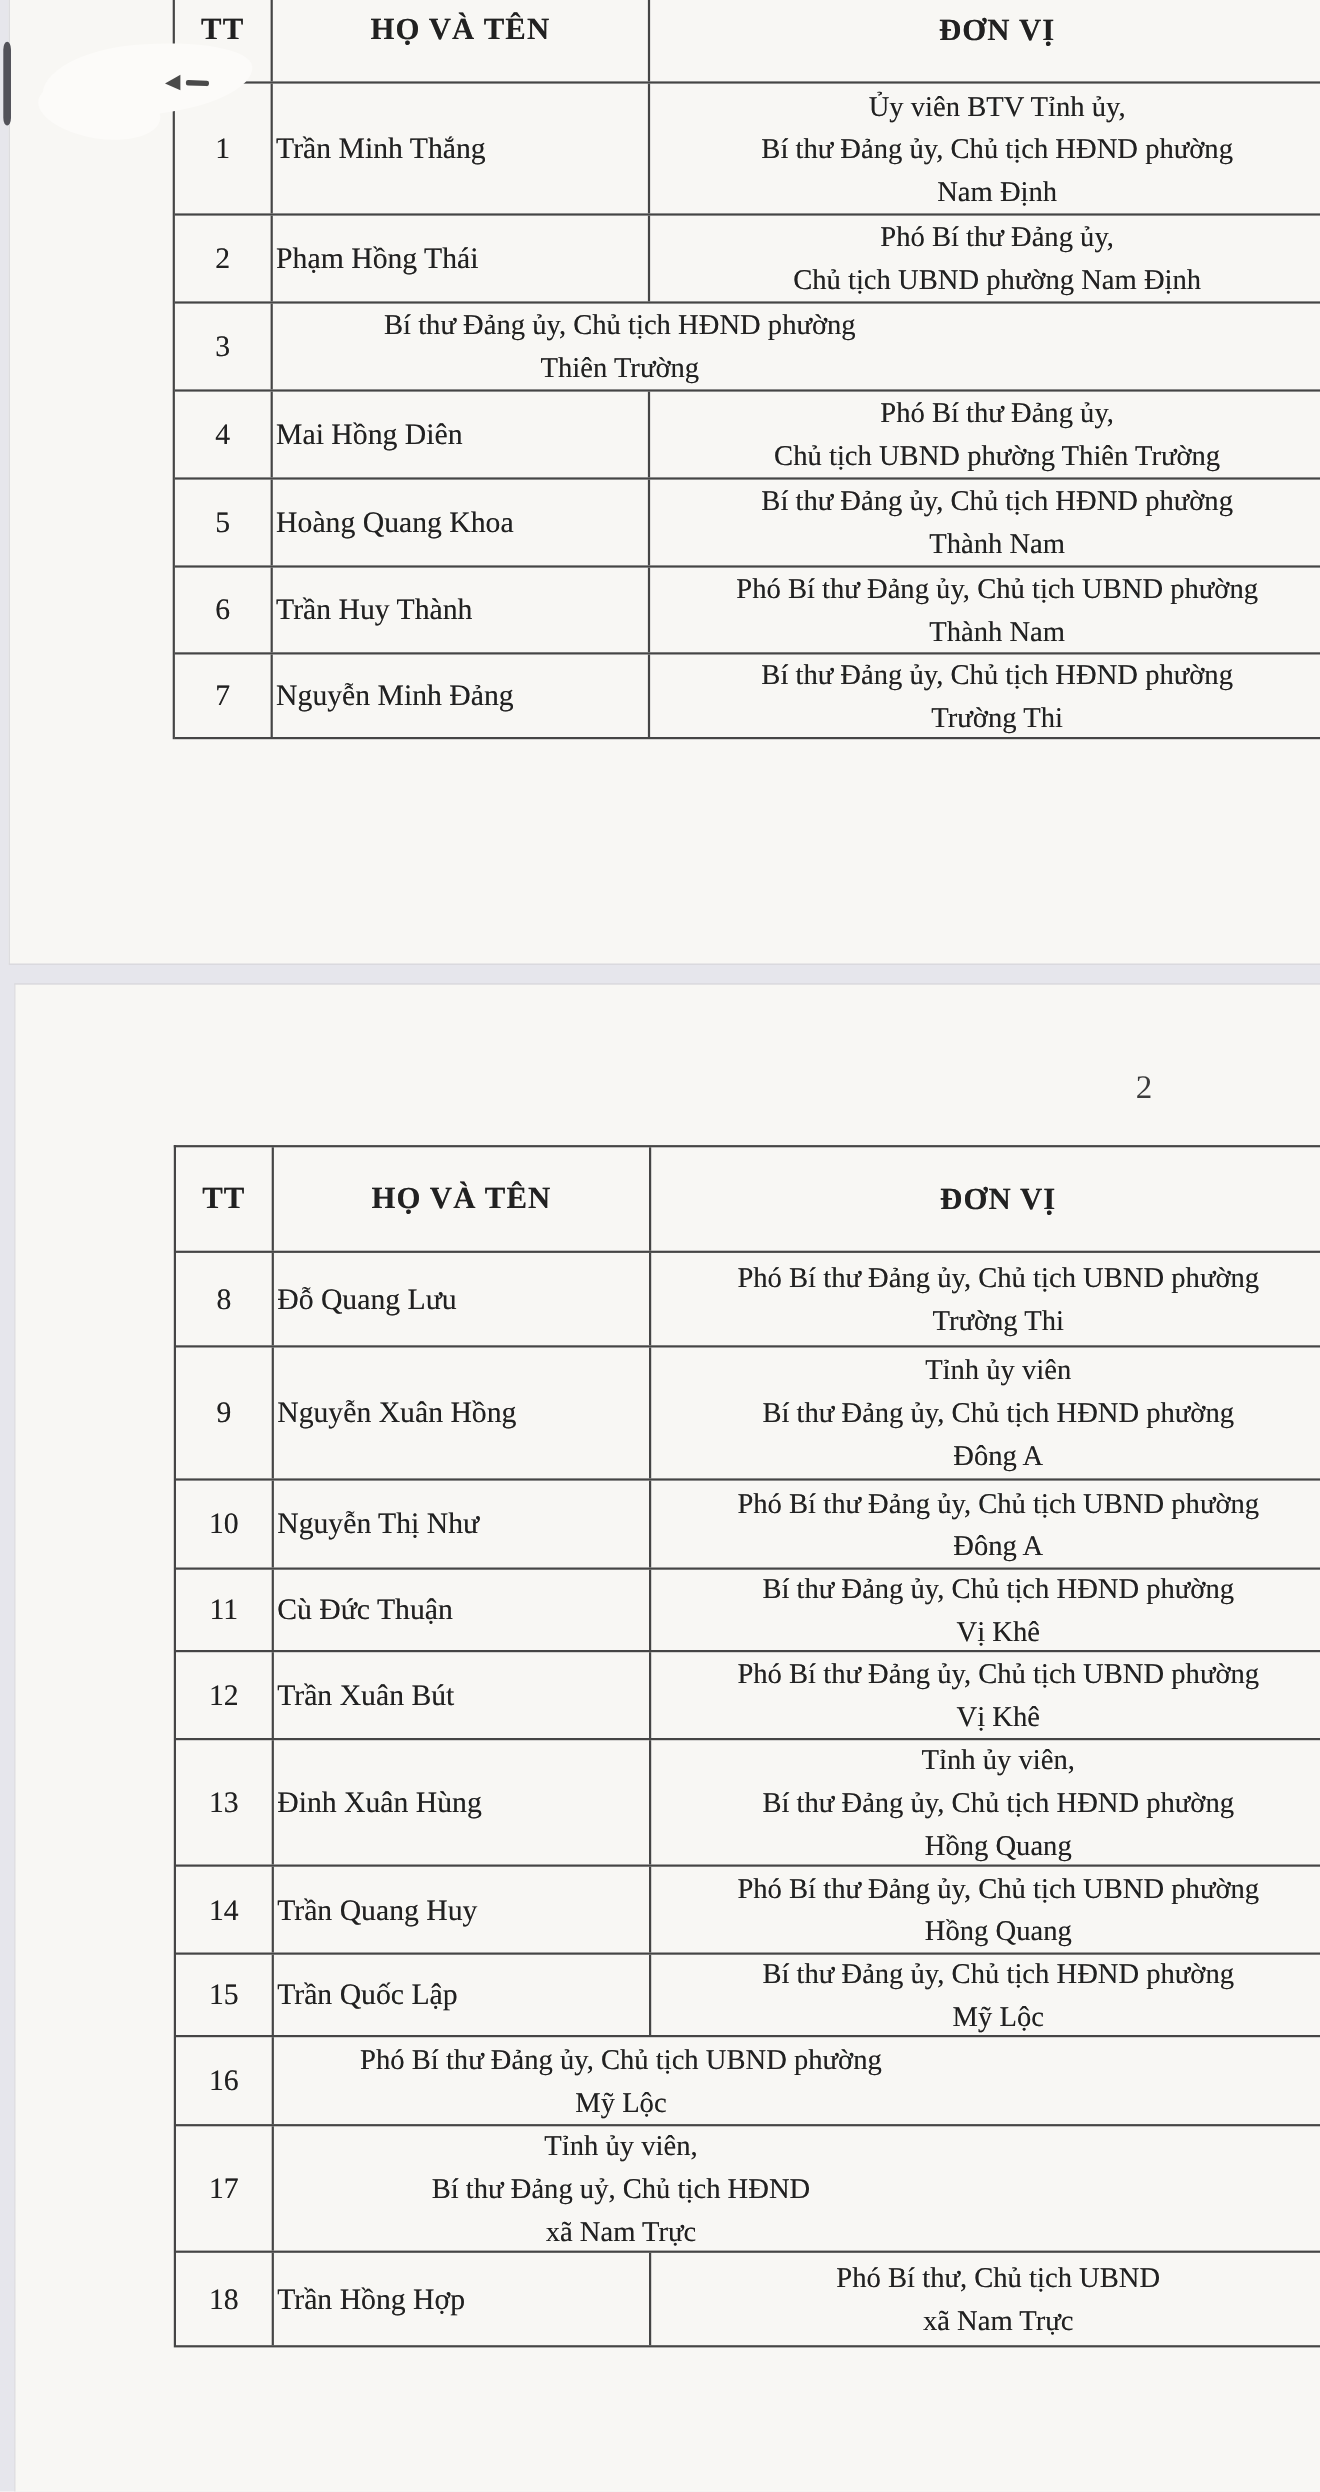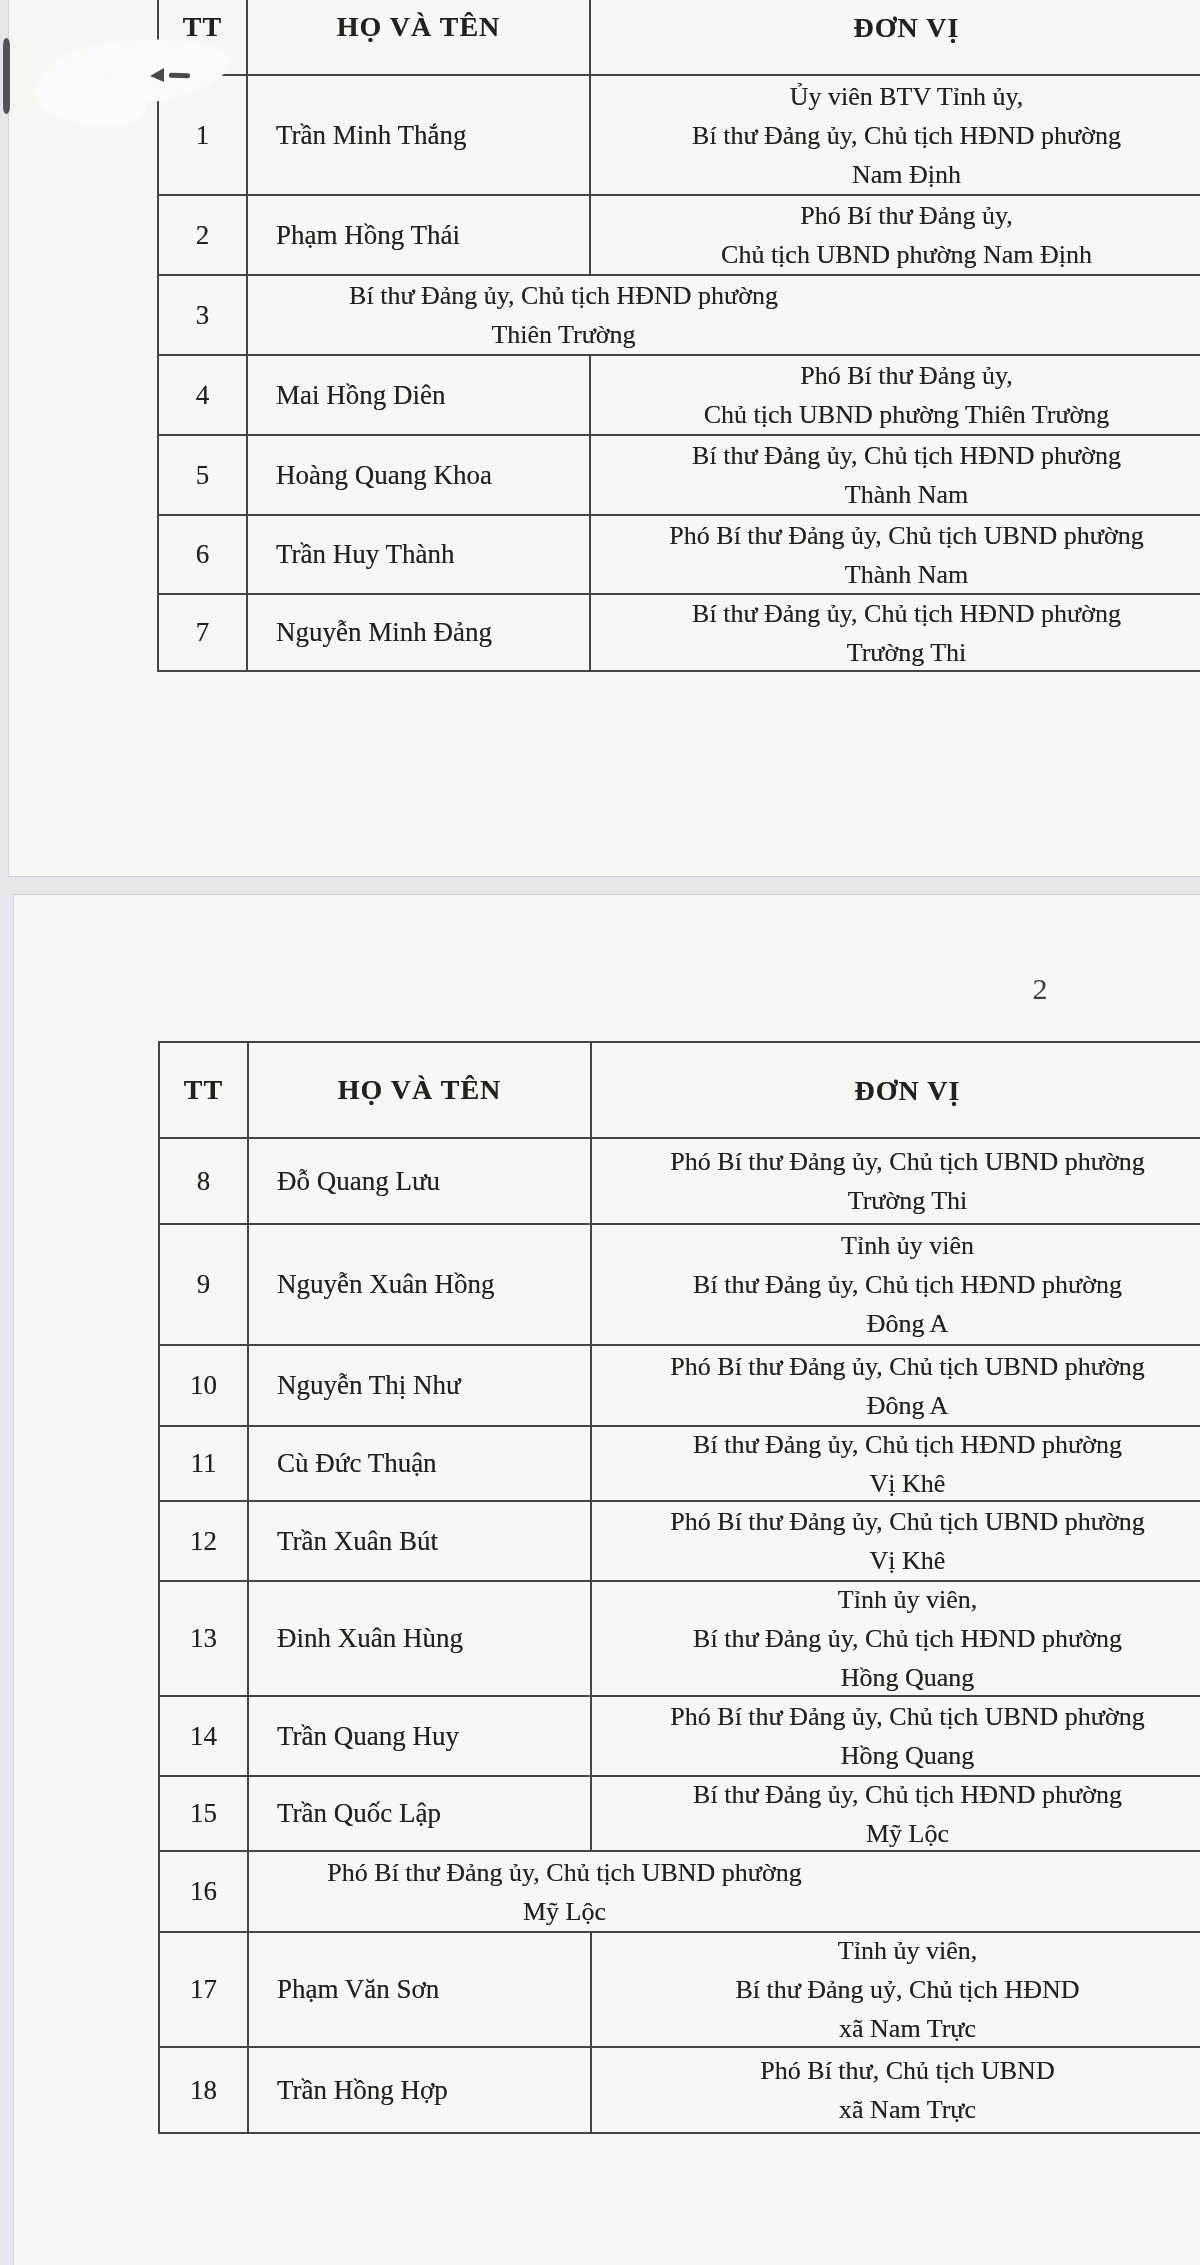--- a/index.html
+++ b/index.html
@@ -21,21 +21,21 @@
   .page-1{left:8px;top:0;width:1192px;height:876px;border-bottom:1px solid #cfcfd6;}
   .page-2{left:13px;top:894px;width:1187px;height:1371px;border-top:1px solid #cdcdd4;}
 
   .doc-table{position:absolute;border-left:2px solid var(--bd);color:var(--ink);}
   #t1{left:157px;top:-20px;}
   #t2{left:158px;top:1041px;border-top:2px solid var(--bd);}
   .trow{display:flex;border-bottom:2px solid var(--bd);box-sizing:border-box;background:transparent;}
   .c{box-sizing:border-box;display:flex;align-items:center;
      text-shadow:0 0 0.6px rgba(25,25,25,0.5);}
   .c-tt{width:89px;justify-content:center;border-right:2px solid var(--bd);font-size:27px;}
-  .c-name{width:343px;padding-left:28px;border-right:2px solid var(--bd);font-size:27px;}
+  .c-name{width:343px;padding-left:3px;border-right:2px solid var(--bd);font-size:27px;}
   .c-unit{width:631px;justify-content:center;text-align:center;
           font-size:26px;line-height:39px;white-space:pre-line;}
   .thead .c{justify-content:center;font-weight:bold;font-size:28px;letter-spacing:1px;}
   .thead .c-name{padding-left:0;}
 
   .pagenum{
     position:absolute;left:1020px;top:972px;width:40px;text-align:center;
     font-size:30px;color:#3b3b3b;
   }
 
@@ -177,21 +177,20 @@
         <div class="c c-unit">Bí thư Đảng ủy, Chủ tịch HĐND phường
 Mỹ Lộc</div>
       </div>
       <div class="trow" style="height: 81px;">
         <div class="c c-tt">16</div>
         <div class="c c-unit">Phó Bí thư Đảng ủy, Chủ tịch UBND phường
 Mỹ Lộc</div>
       </div>
       <div class="trow" style="height: 115px;">
         <div class="c c-tt">17</div>
-        <div class="c c-name">Phạm Văn Sơn</div>
         <div class="c c-unit">Tỉnh ủy viên,
 Bí thư Đảng uỷ, Chủ tịch HĐND
 xã Nam Trực</div>
       </div>
       <div class="trow" style="height: 86px;">
         <div class="c c-tt">18</div>
         <div class="c c-name">Trần Hồng Hợp</div>
         <div class="c c-unit">Phó Bí thư, Chủ tịch UBND
 xã Nam Trực</div>
       </div>

